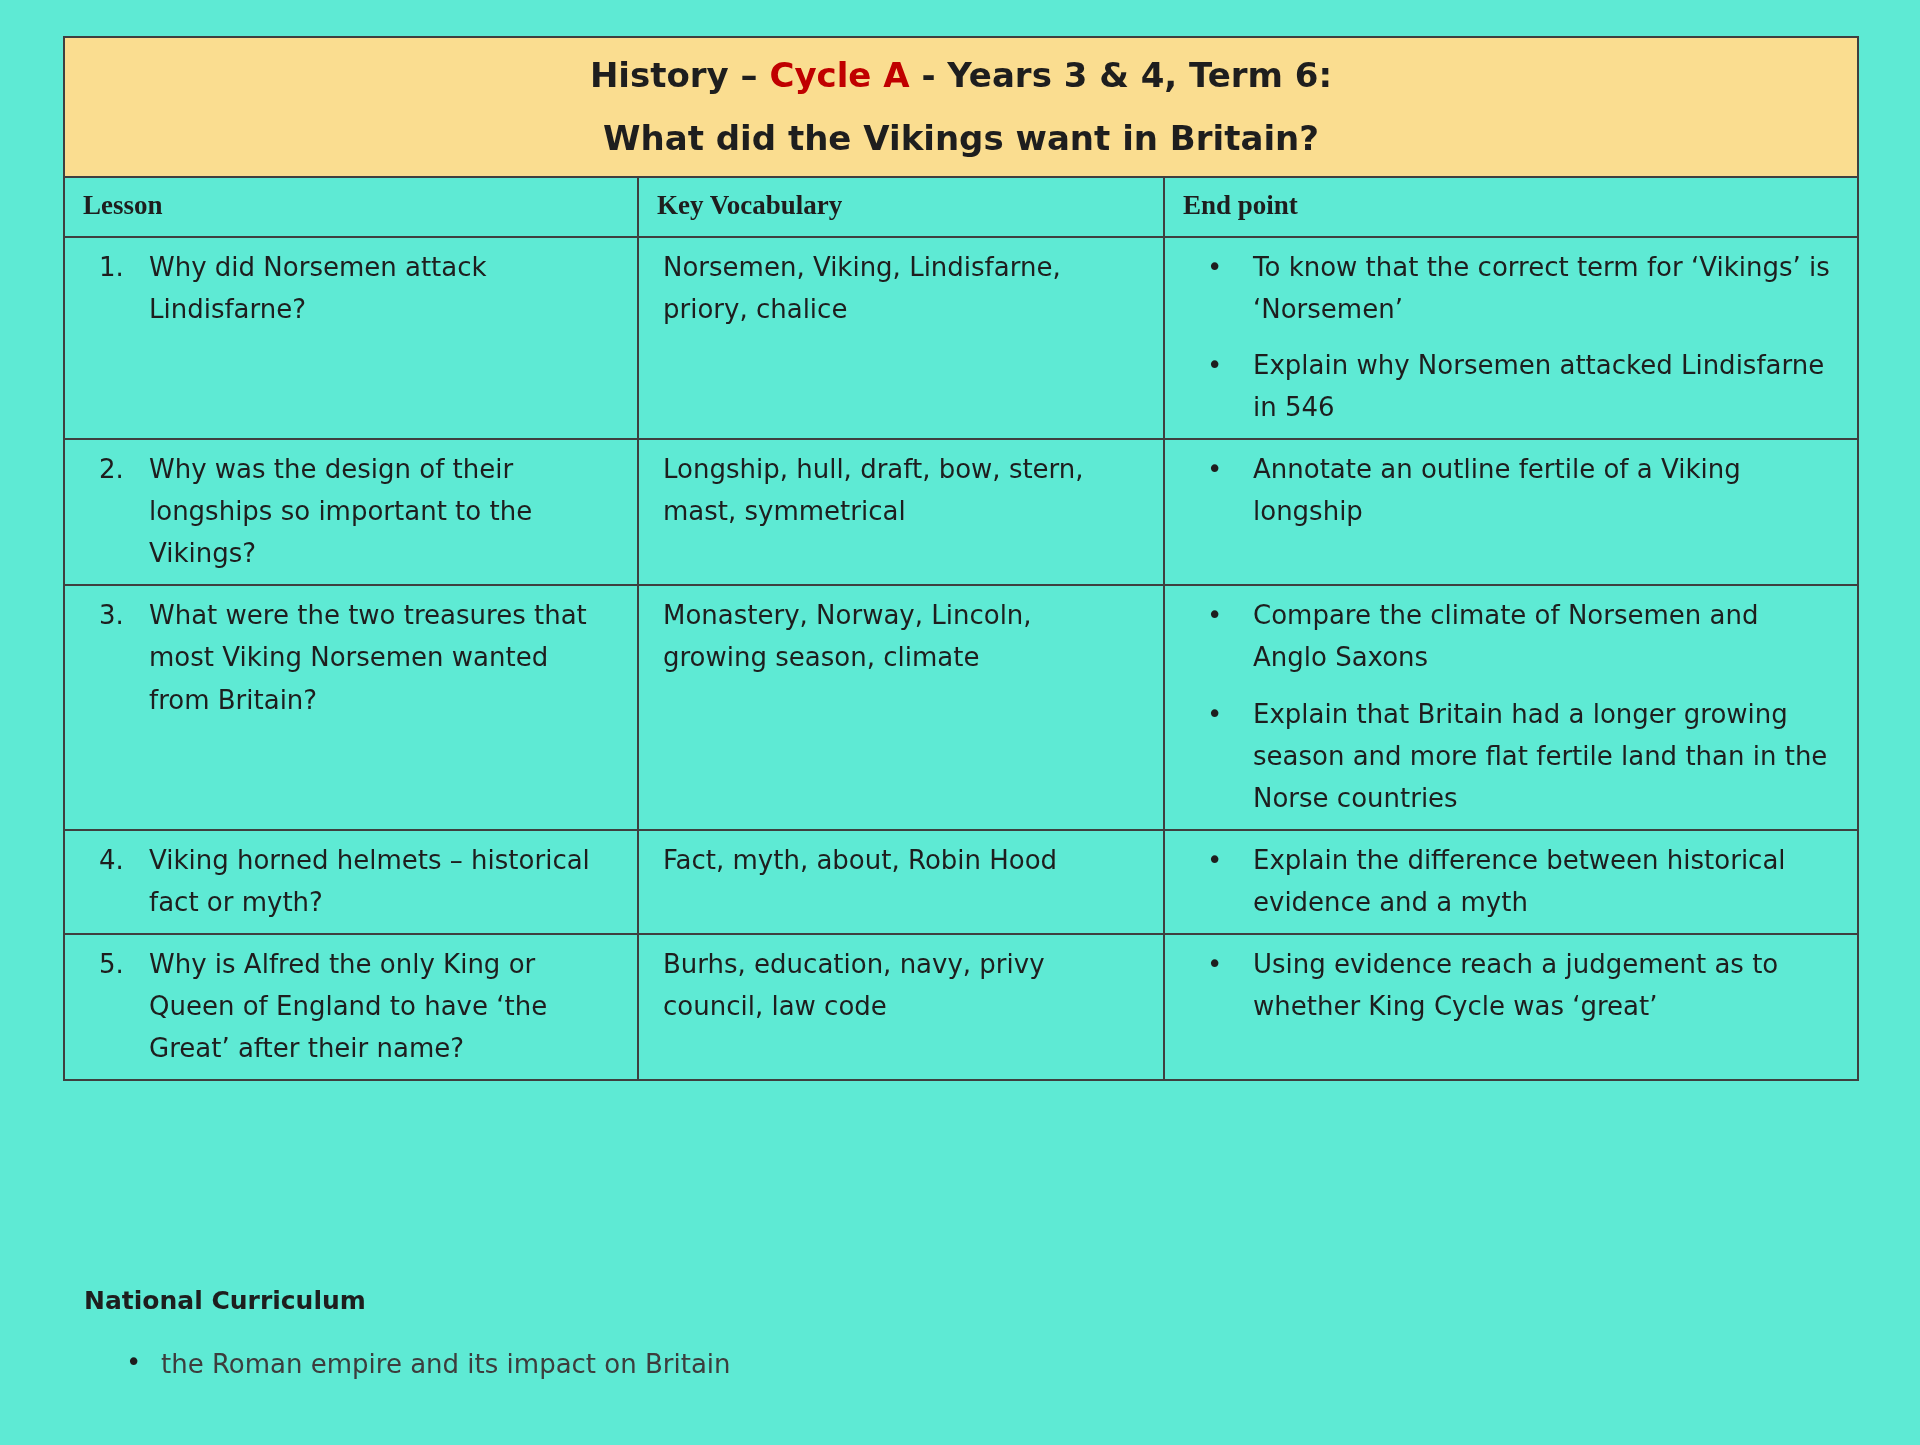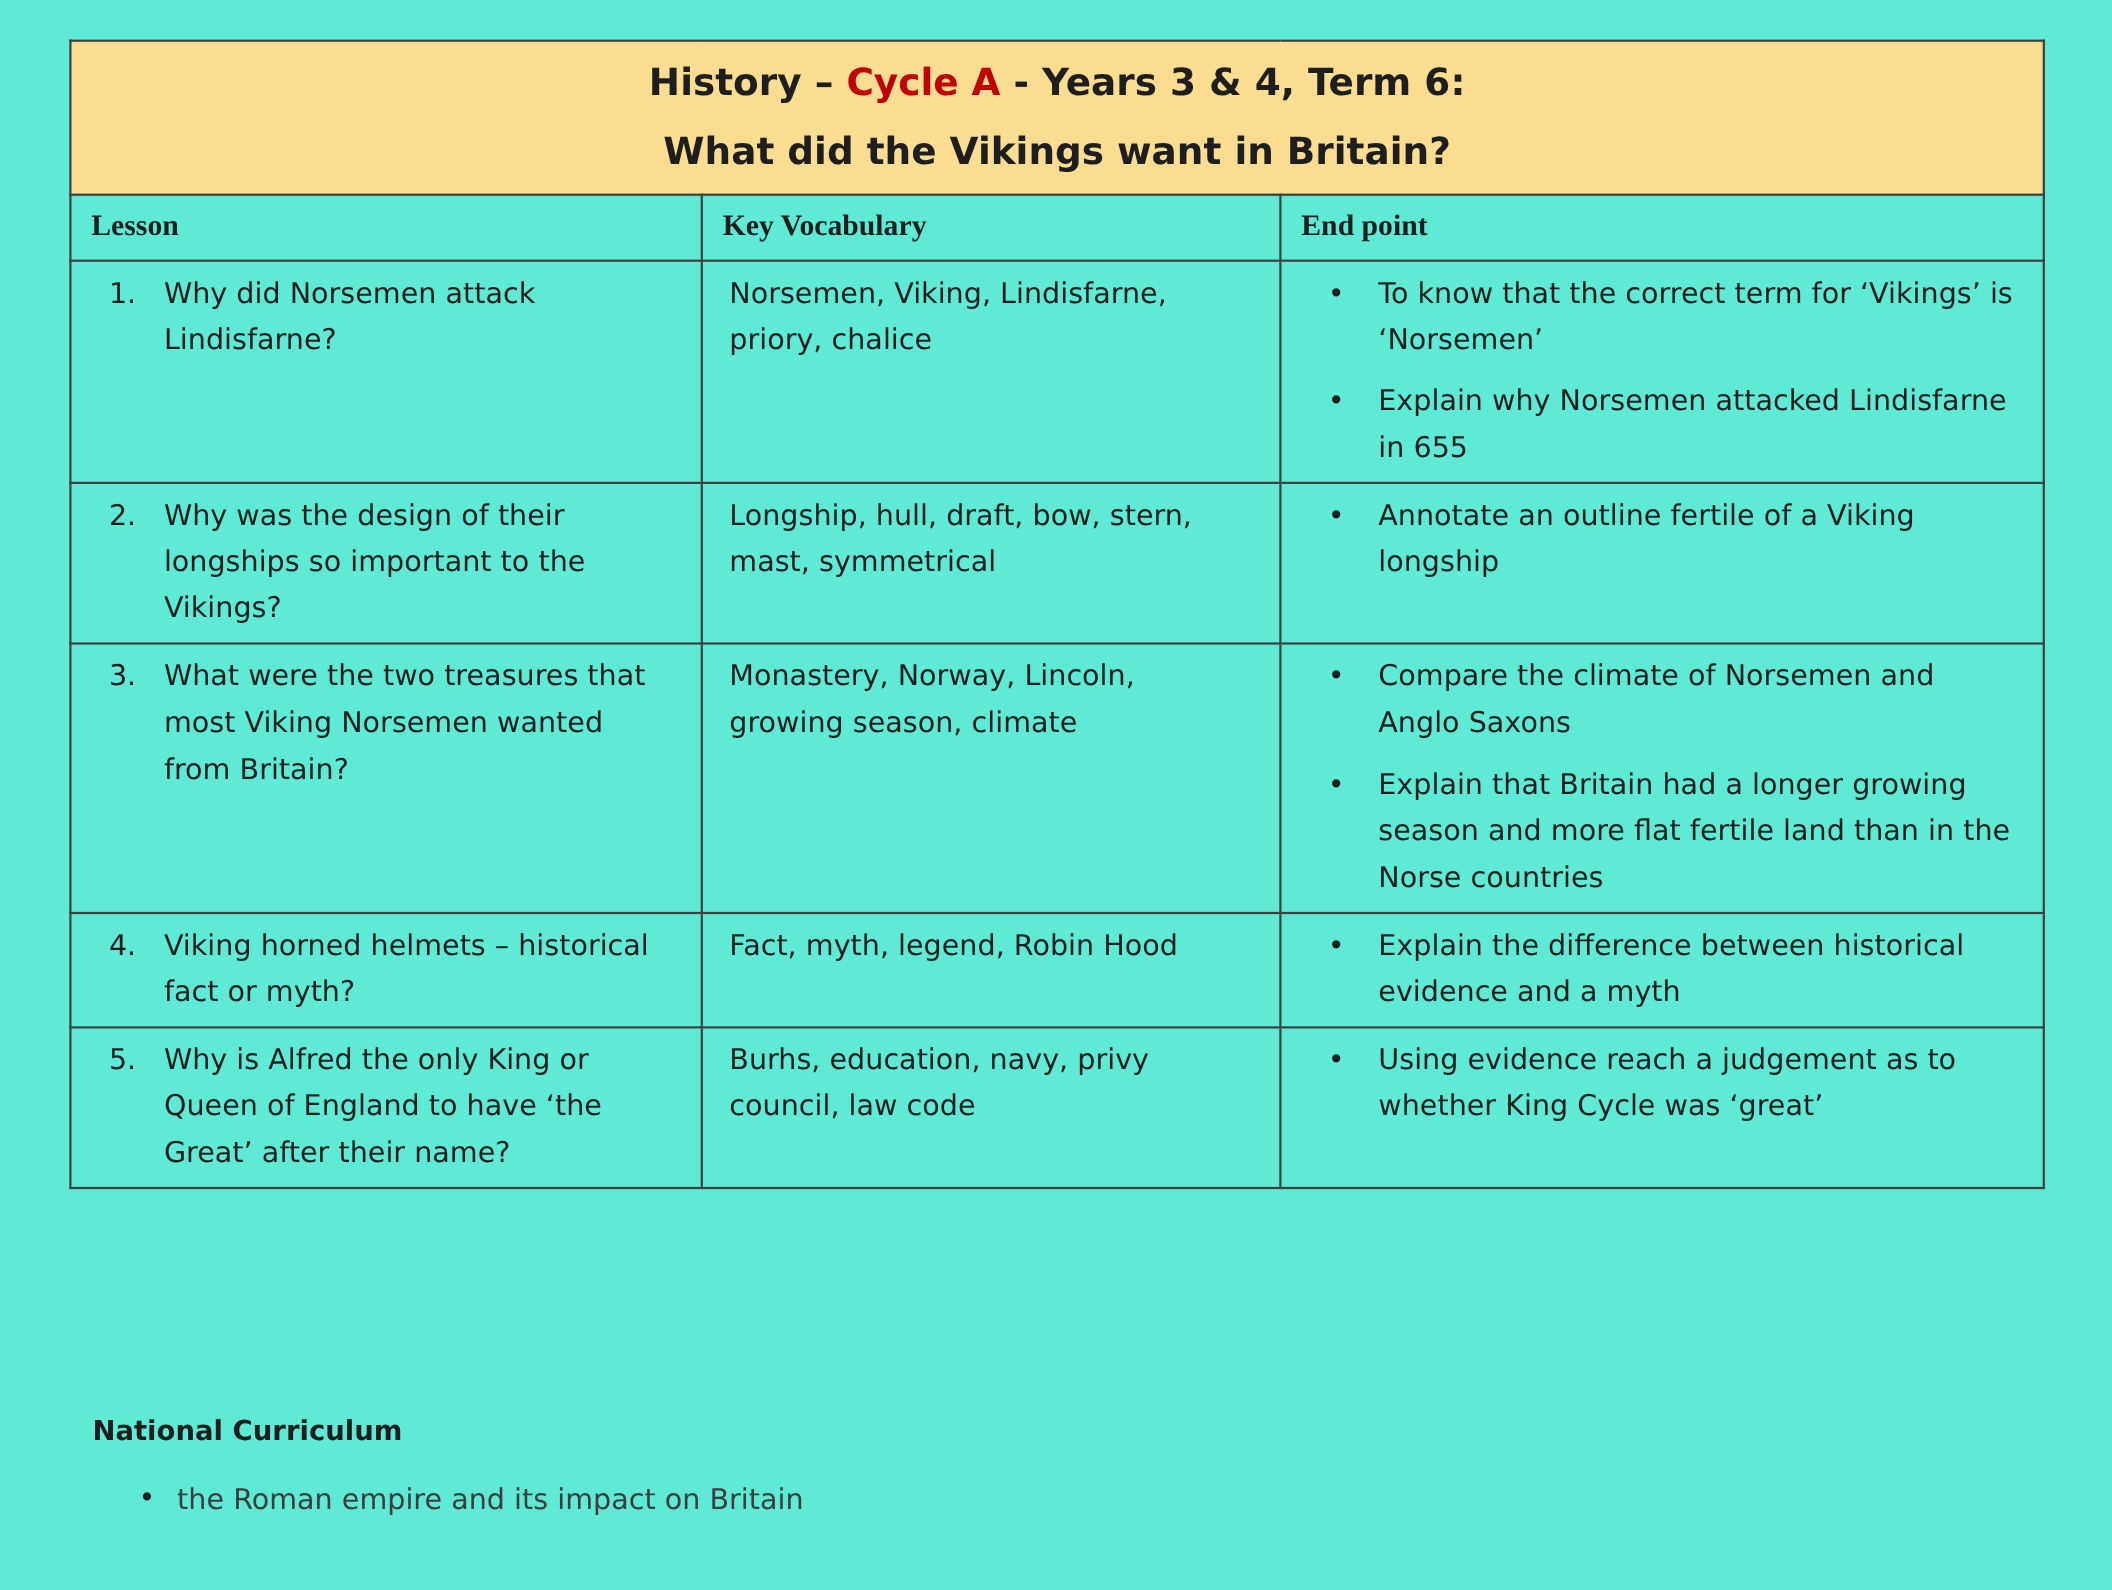--- a/index.html
+++ b/index.html
@@ -131,21 +131,21 @@
     <tr class="row-1">
       <td class="lesson-cell">
         <div class="lesson-flex">
           <span class="lesson-num">1.</span>
           <span class="lesson-text">Why did Norsemen attack Lindisfarne?</span>
         </div>
       </td>
       <td>Norsemen, Viking, Lindisfarne, priory, chalice</td>
       <td>
         <div class="ep-item">To know that the correct term for ‘Vikings’ is ‘Norsemen’</div>
-        <div class="ep-item">Explain why Norsemen attacked Lindisfarne in 655</div>
+        <div class="ep-item">Explain why Norsemen attacked Lindisfarne in 546</div>
       </td>
     </tr>
 
     <tr class="row-2">
       <td class="lesson-cell">
         <div class="lesson-flex">
           <span class="lesson-num">2.</span>
           <span class="lesson-text">Why was the design of their longships so important to the Vikings?</span>
         </div>
       </td>
@@ -169,21 +169,21 @@
       </td>
     </tr>
 
     <tr class="row-4">
       <td class="lesson-cell">
         <div class="lesson-flex">
           <span class="lesson-num">4.</span>
           <span class="lesson-text">Viking horned helmets – historical fact or myth?</span>
         </div>
       </td>
-      <td>Fact, myth, legend, Robin Hood</td>
+      <td>Fact, myth, about, Robin Hood</td>
       <td>
         <div class="ep-item">Explain the difference between historical evidence and a myth</div>
       </td>
     </tr>
 
     <tr class="row-5">
       <td class="lesson-cell">
         <div class="lesson-flex">
           <span class="lesson-num">5.</span>
           <span class="lesson-text">Why is Alfred the only King or Queen of England to have ‘the Great’ after their name?</span>

